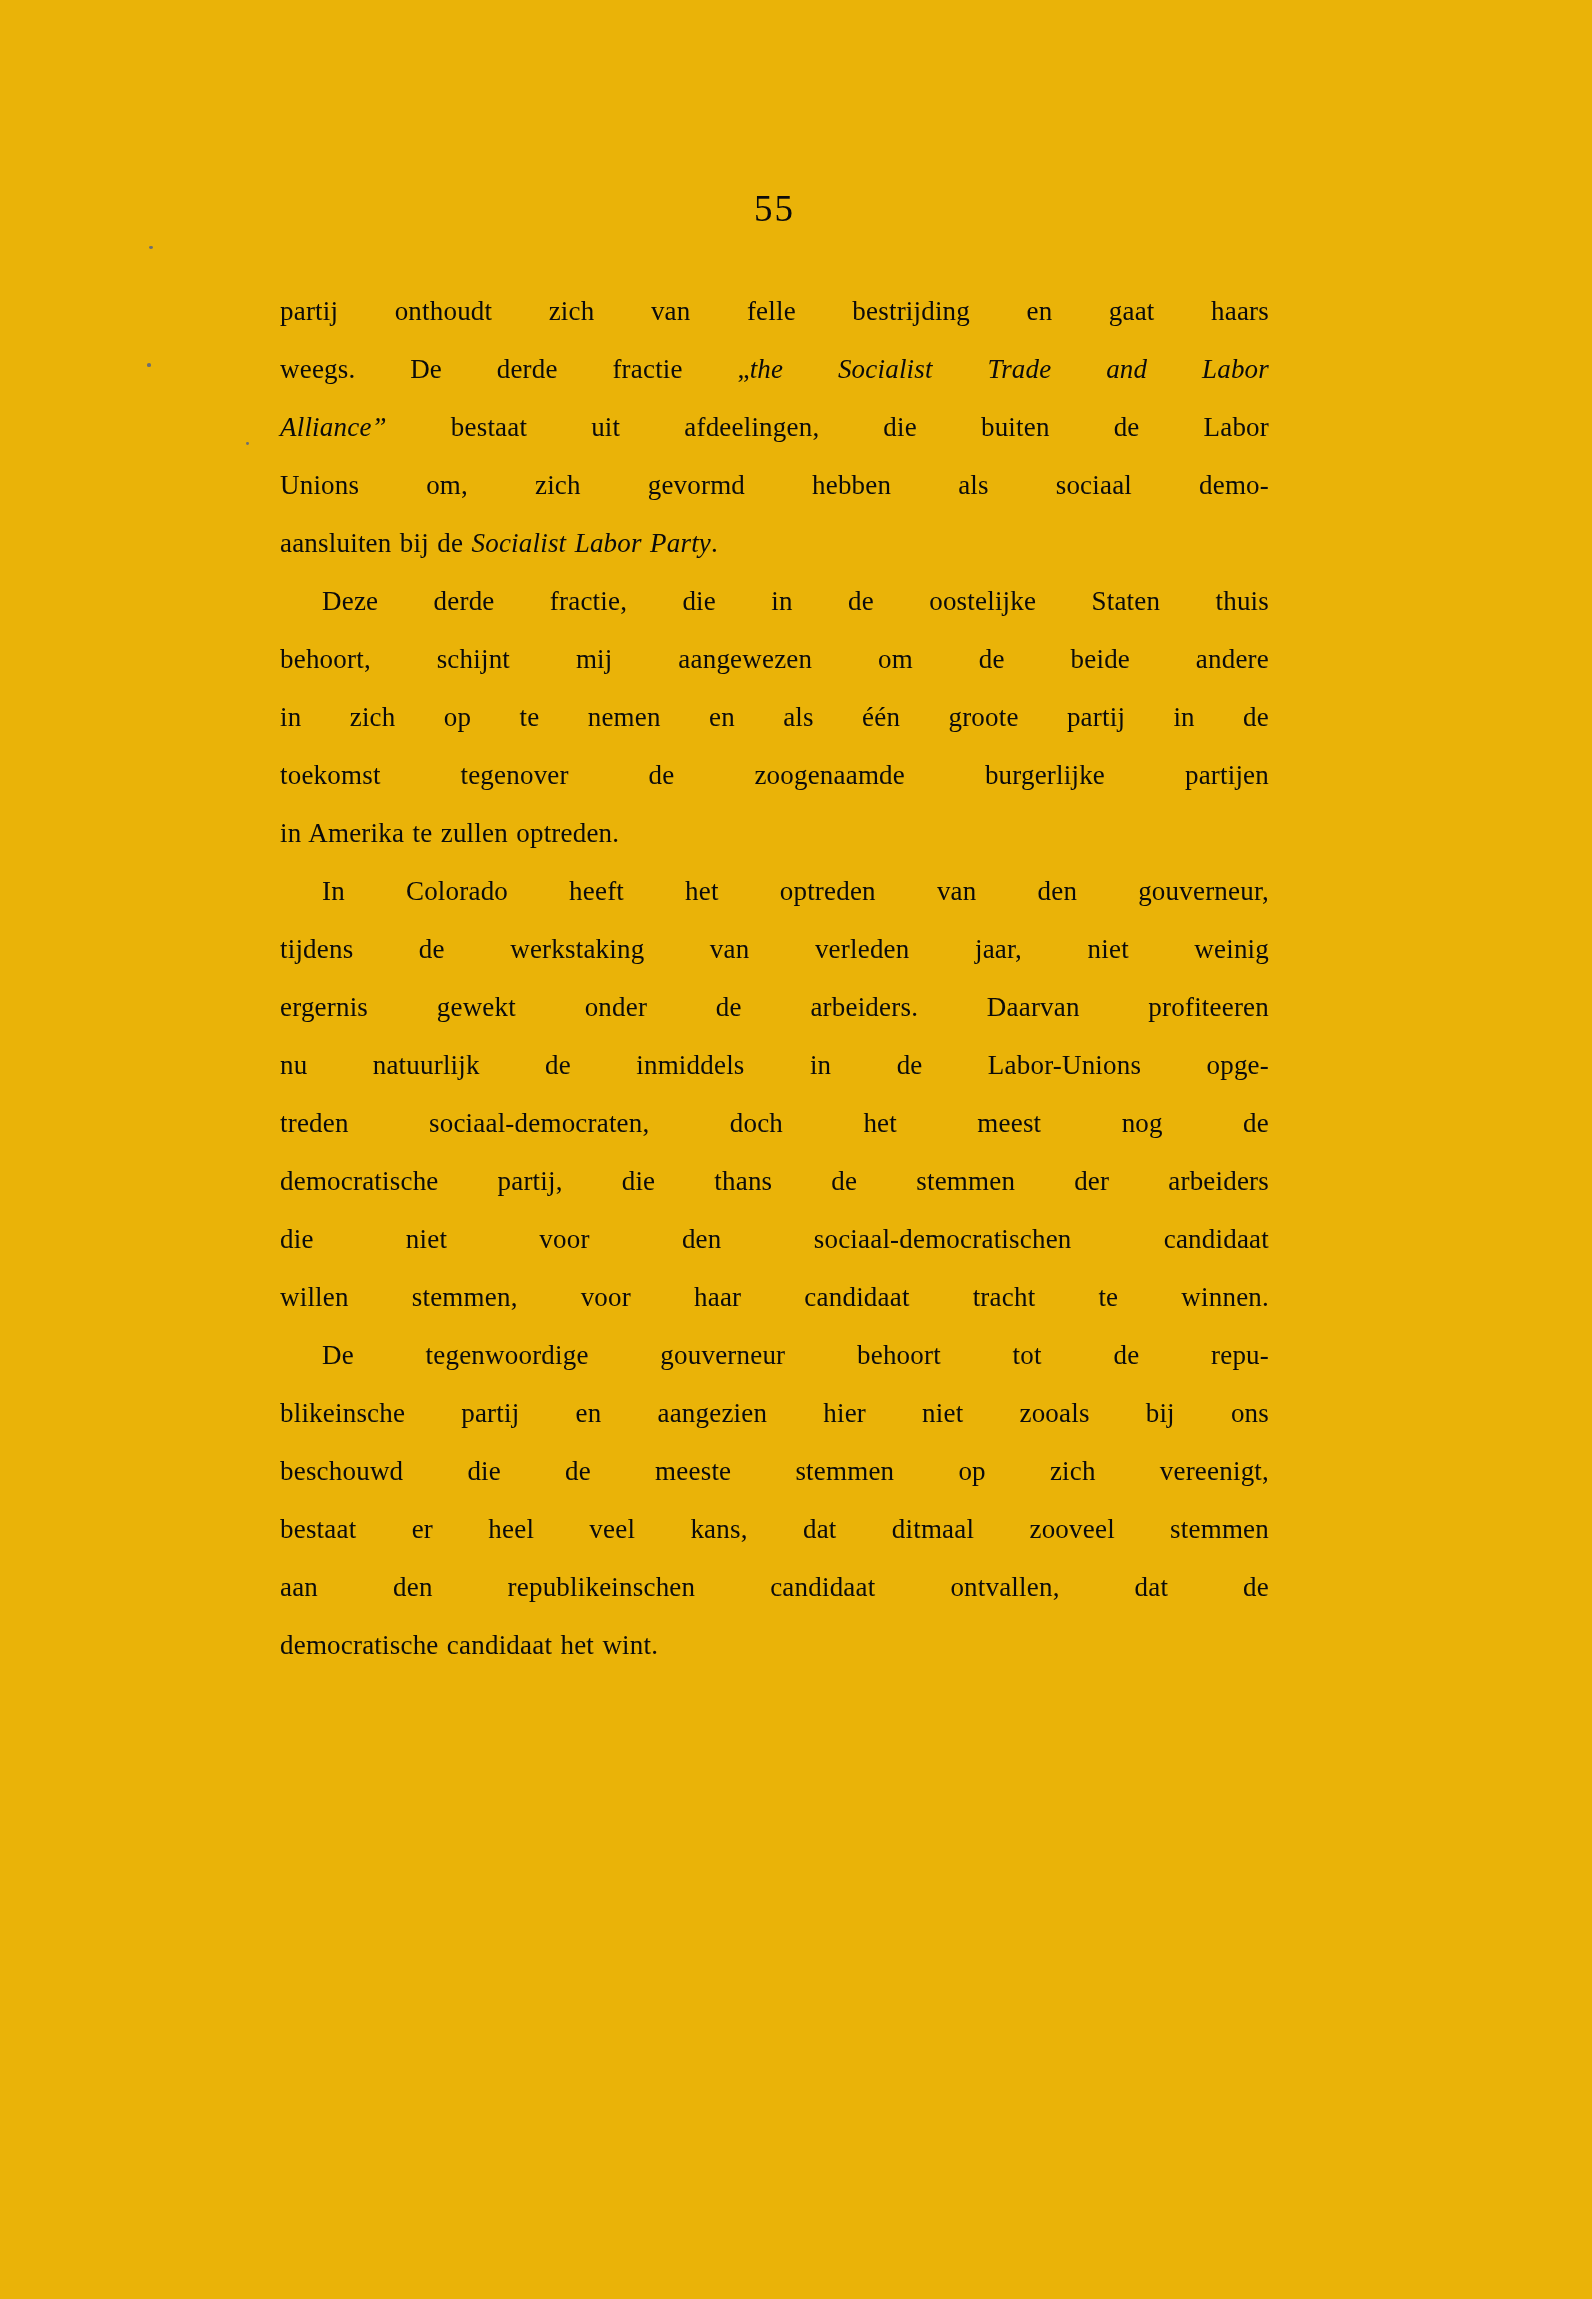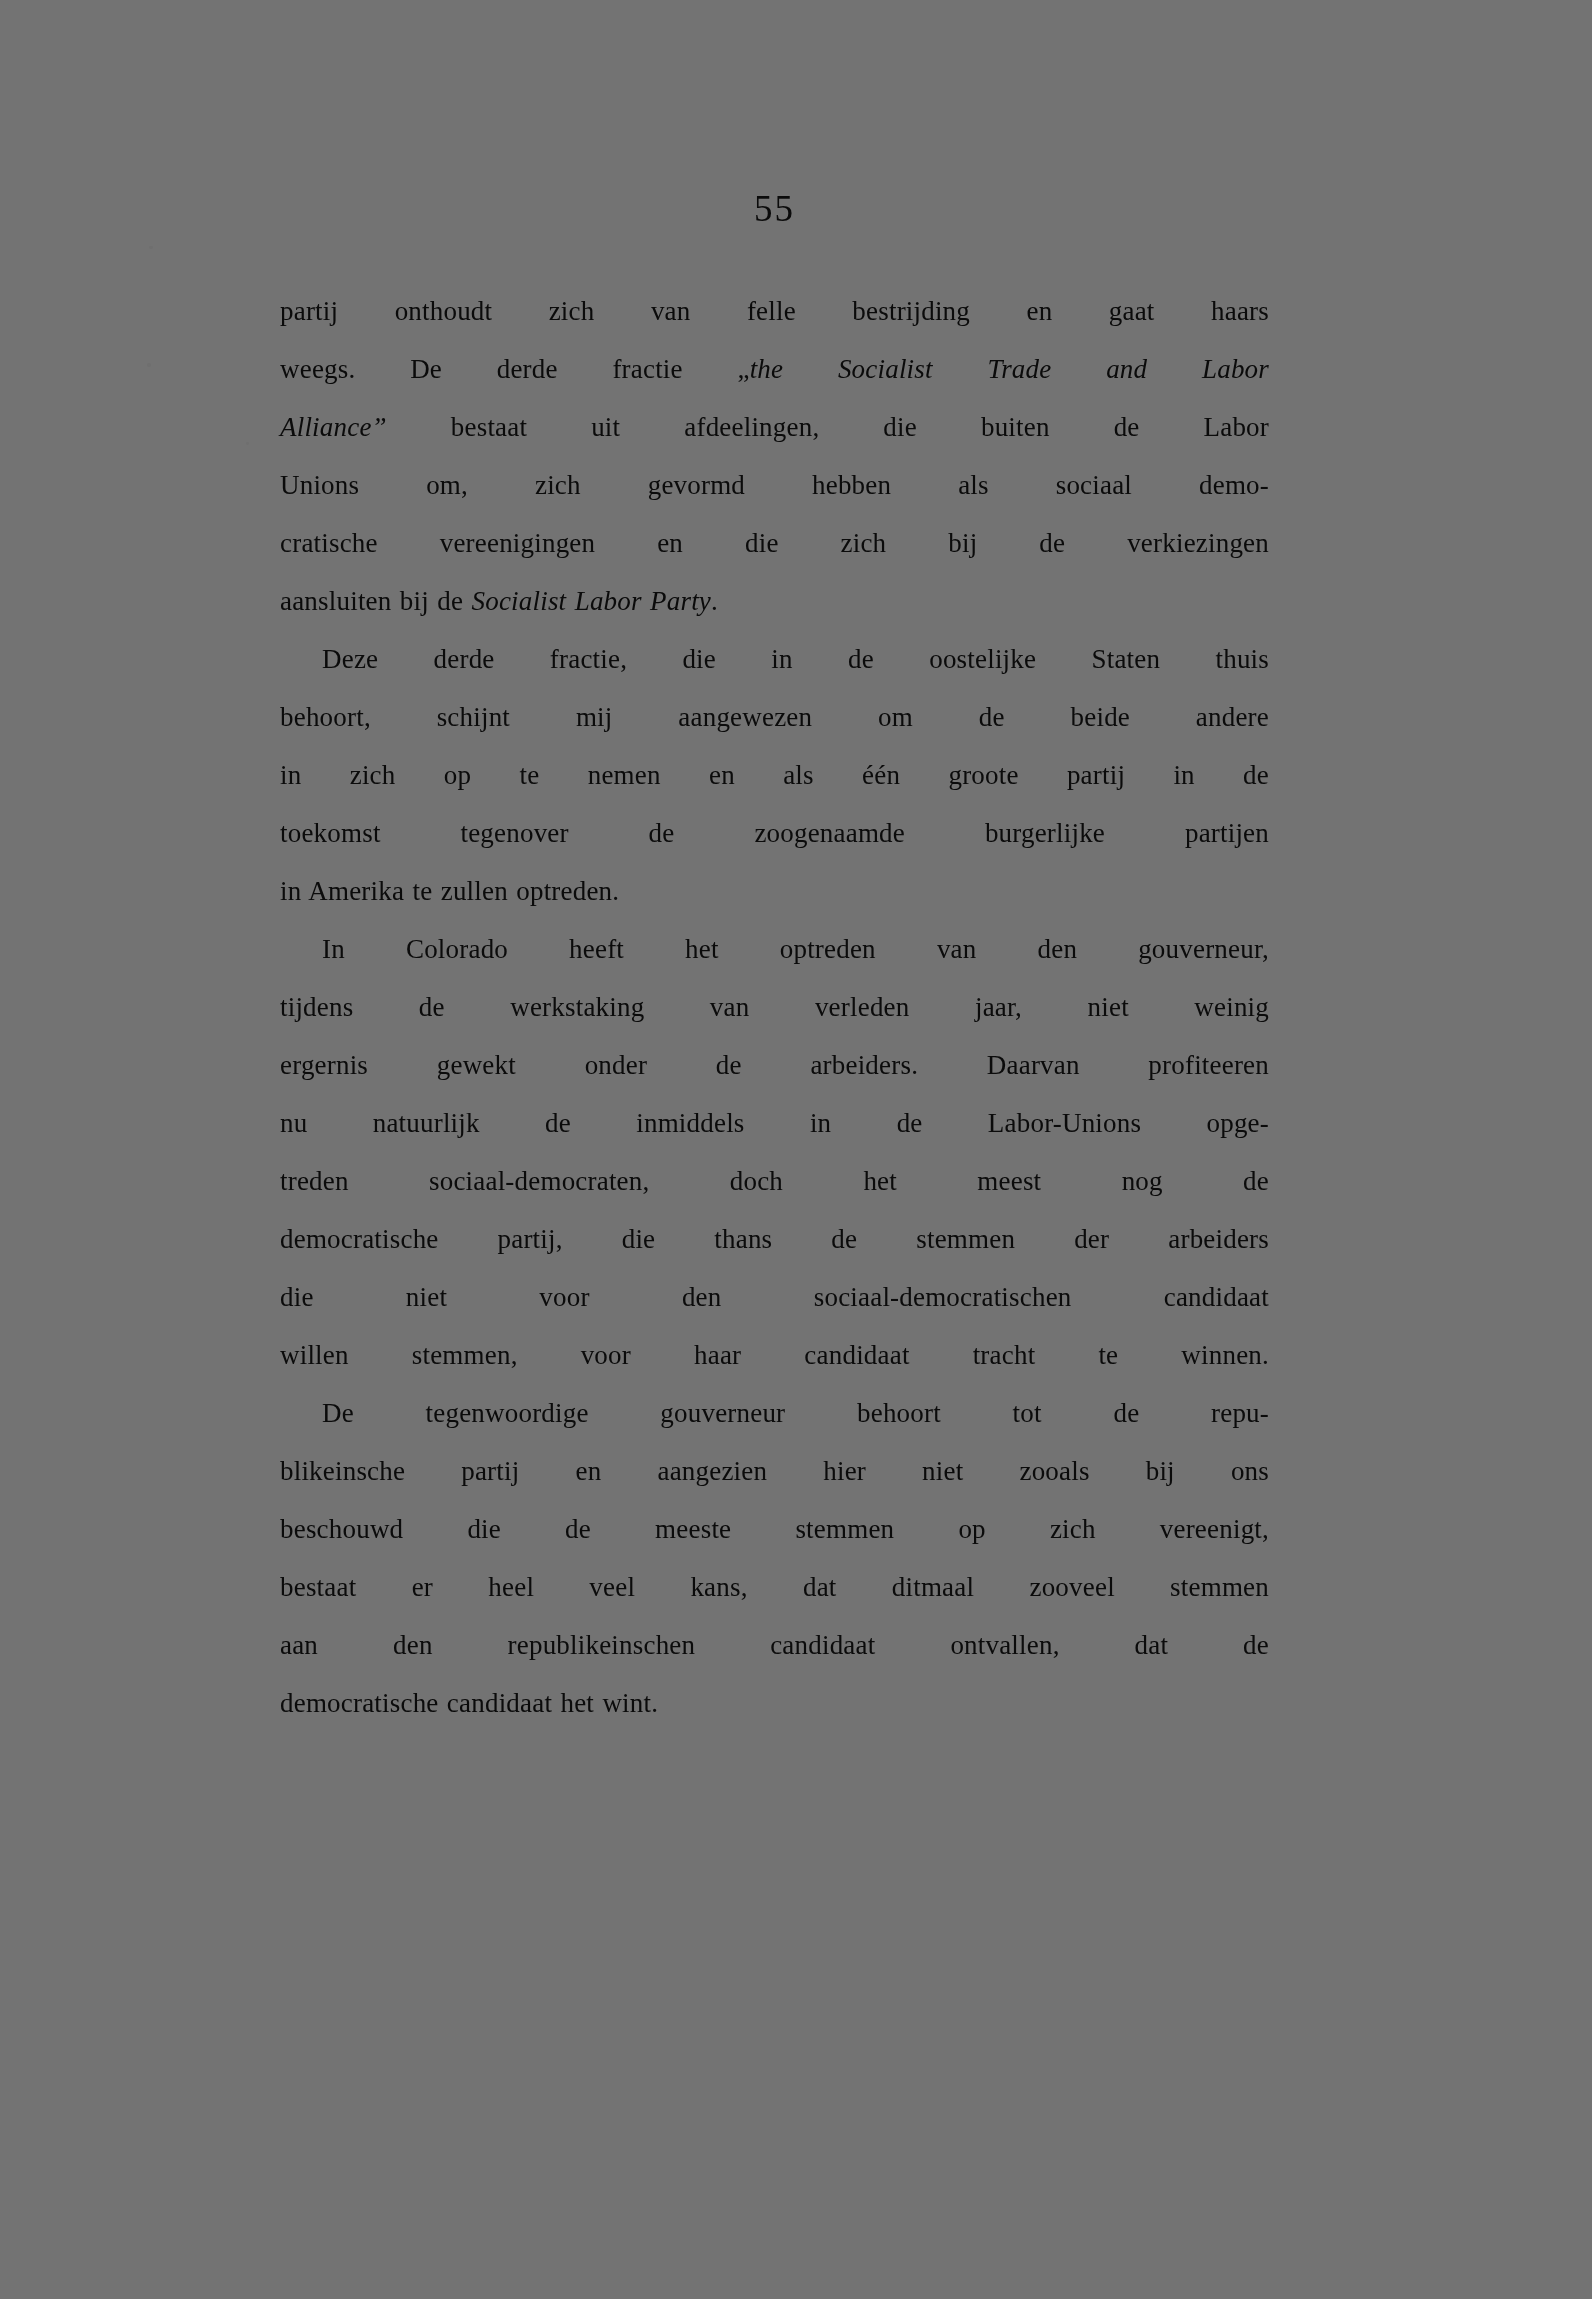--- a/index.html
+++ b/index.html
@@ -4,21 +4,21 @@
 <style>
   html, body {
     margin: 0;
     padding: 0;
     background: #ffffff;
   }
   .page {
     position: relative;
     width: 1593px;
     height: 2299px;
-    background: #737373;
+    background: #eab308;
     overflow: hidden;
     font-family: "Liberation Serif", serif;
     color: #0b0b0b;
   }
   .pagenum {
     position: absolute;
     left: 280px;
     top: 187px;
     width: 989px;
     text-align: center;
@@ -55,21 +55,20 @@
 
 <div class="page">
   <div class="pagenum">55</div>
 
   <div class="textblock">
       <div class="para">
         <div class="line j"><span>partij onthoudt zich van felle bestrijding en gaat haars</span></div>
         <div class="line j"><span>weegs. De derde fractie „</span><i>the Socialist Trade and Labor</i></div>
         <div class="line j"><i>Alliance”</i><span> bestaat uit afdeelingen, die buiten de Labor</span></div>
         <div class="line j"><span>Unions om, zich gevormd hebben als sociaal demo-</span></div>
-        <div class="line j"><span>cratische vereenigingen en die zich bij de verkiezingen</span></div>
         <div class="line"><span>aansluiten bij de </span><i>Socialist Labor Party</i><span>.</span></div>
       </div>
       <div class="para indent">
         <div class="line j"><span>Deze derde fractie, die in de oostelijke Staten thuis</span></div>
         <div class="line j"><span>behoort, schijnt mij aangewezen om de beide andere</span></div>
         <div class="line j"><span>in zich op te nemen en als één groote partij in de</span></div>
         <div class="line j"><span>toekomst tegenover de zoogenaamde burgerlijke partijen</span></div>
         <div class="line"><span>in Amerika te zullen optreden.</span></div>
       </div>
       <div class="para indent sbreak">

